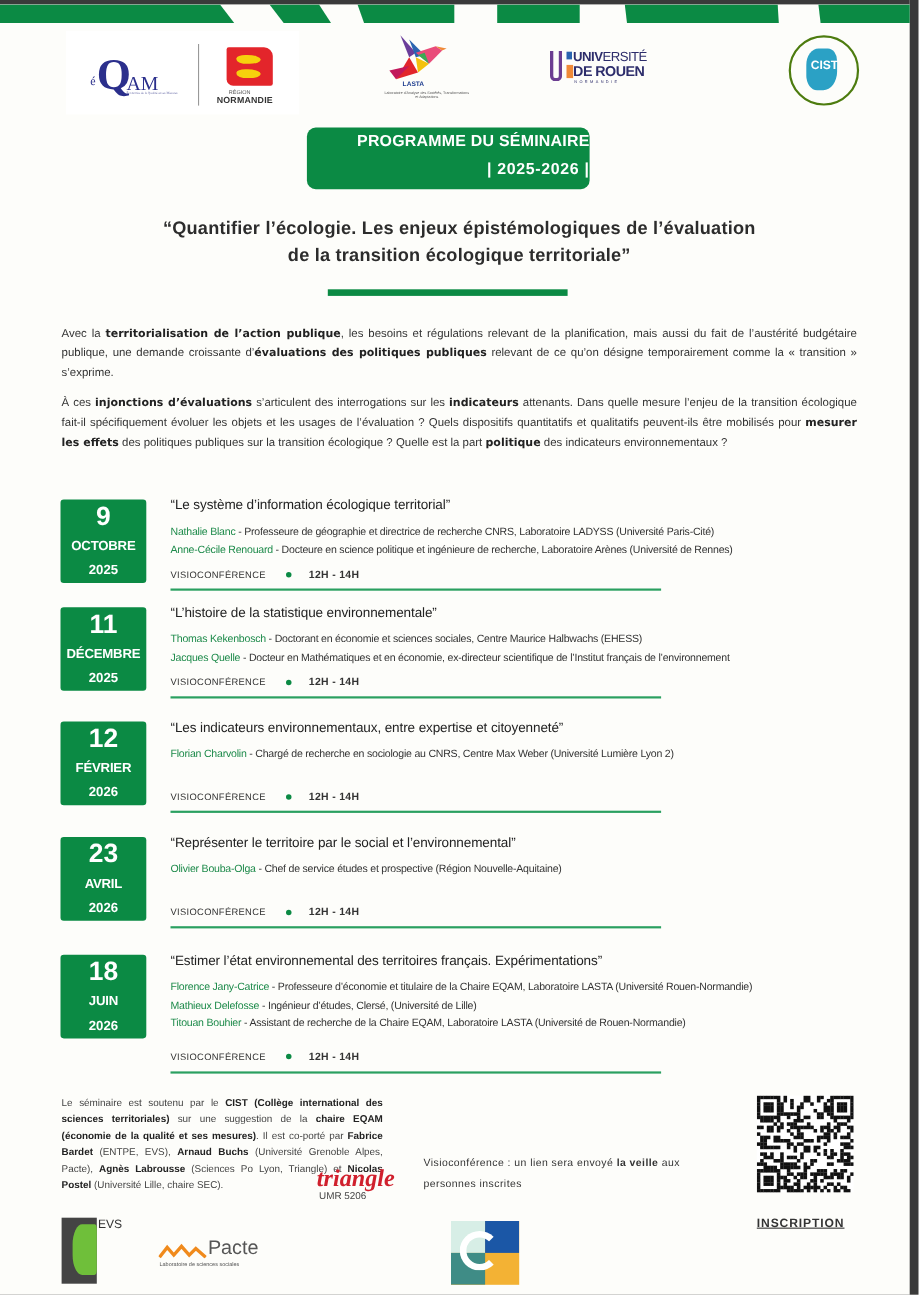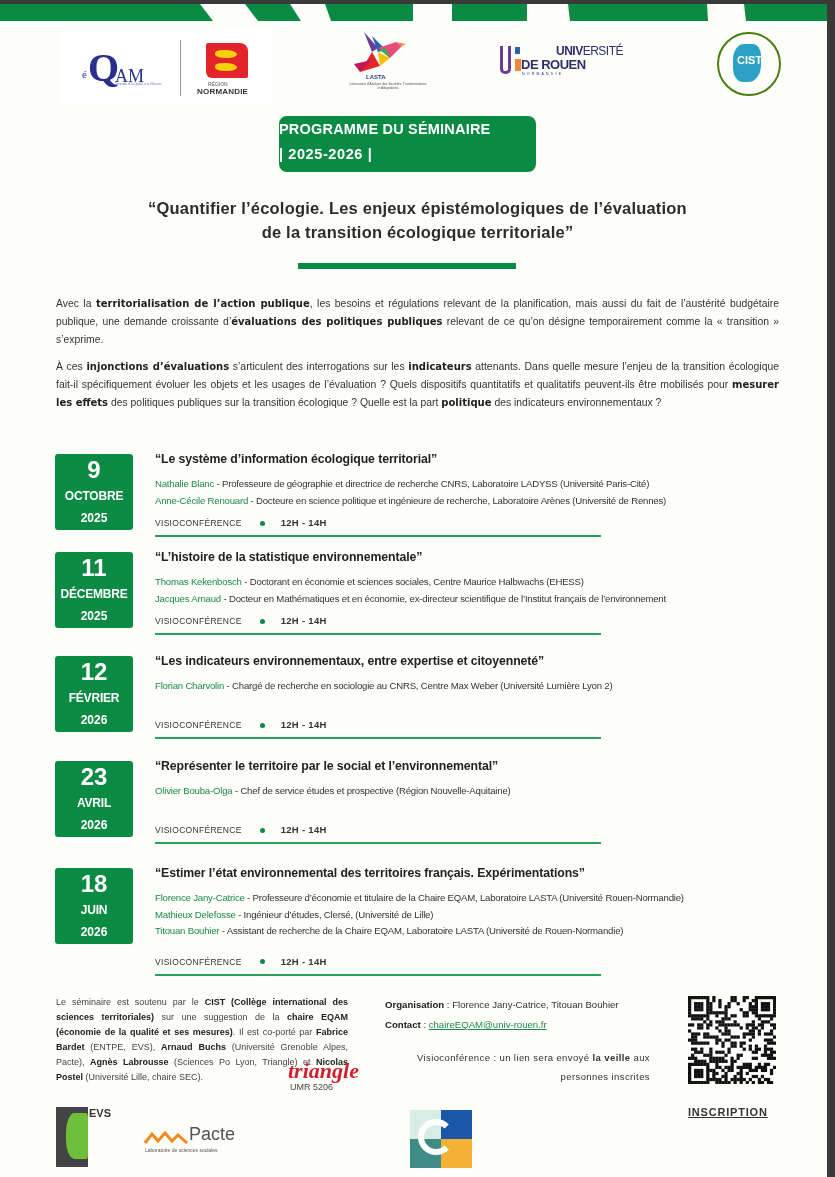--- a/index.html
+++ b/index.html
@@ -25,71 +25,71 @@
 
   .logo-lasta { left:344px; top:30px; width:80px; height:62px; }
   .bird { position:absolute; left:6px; top:0; width:60px; height:44px; }
   .lasta-name { position:absolute; left:22px; top:44px; font-size:6px; font-weight:bold; color:#1e3d8f; }
   .lasta-sub { position:absolute; left:4px; top:52px; font-size:3.3px; color:#555; line-height:4px; width:80px; text-align:center; }
 
   .logo-rouen { left:498px; top:44px; width:100px; height:36px; }
   .rouen-u { position:absolute; left:2px; top:2px; width:11px; height:28px; border:3px solid #6b3d91; border-top:none; border-radius:0 0 5px 5px; box-sizing:border-box; }
   .rouen-sq1 { position:absolute; left:17px; top:3px; width:5px; height:7px; background:#2a64b0; }
   .rouen-sq2 { position:absolute; left:17px; top:15px; width:6px; height:12px; background:#f08a38; }
-  .rouen-l1 { position:absolute; left:23px; top:0; font-size:12px; font-weight:bold; color:#2d2d6b; letter-spacing:-0.5px;margin-left:35px; }
+  .rouen-l1 { position:absolute; left:23px; top:0; font-size:12px; font-weight:bold; color:#2d2d6b; letter-spacing:-0.5px; }
   .rouen-l1 .light { font-weight:normal; }
   .rouen-l2 { position:absolute; left:23px; top:13px; font-size:13px; font-weight:bold; color:#2d2d6b; letter-spacing:-0.5px; }
   .rouen-l3 { position:absolute; left:24px; top:28px; font-size:3.5px; color:#2d2d6b; letter-spacing:2.2px; }
 
   .logo-cist { left:717px; top:32px; width:64px; height:64px; border-radius:50%; border:2px solid #4d7c0f; box-sizing:border-box; }
   .cist-blob { position:absolute; left:14px; top:10px; width:28px; height:38px; background:#2ba1c5; border-radius:40% 30% 45% 35%; }
   .cist-text { position:absolute; left:18px; top:20px; font-size:11px; color:#fff; font-weight:bold; }
 
   
-  .prog-box { position:absolute; left:279px; top:116px; width:257px; height:56px; background:#0b8a44; border-radius:8px; color:#fff; text-align:left; }
+  .prog-box { position:absolute; left:279px; top:116px; width:257px; height:56px; background:#0b8a44; border-radius:8px; color:#fff; text-align:right; }
   .prog-l1 { position:absolute; left:0; top:5px; width:100%; font-size:14.5px; font-weight:bold; letter-spacing:0.2px; }
   .prog-l2 { position:absolute; left:0; top:30px; width:100%; font-size:14.5px; font-weight:bold; letter-spacing:0.6px; }
 
   .main-title { position:absolute; left:80px; top:196px; width:675px; text-align:center; font-size:16.5px; font-weight:bold; color:#2c2c2c; line-height:24px; letter-spacing:0.2px; }
   .title-bar { position:absolute; left:298px; top:263px; width:218px; height:6px; background:#0b8a44; }
 
   .intro { position:absolute; left:56px; width:723px; font-size:10.4px; color:#333; line-height:18px; text-align:justify; font-family:"Liberation Sans Narrow","Liberation Sans", sans-serif; }
   .intro b { font-family:"DejaVu Sans", sans-serif; font-size:10px; color:#222; }
   .intro1 { top:295px; }
   .intro2 { top:358px; }
 
   
   .session { position:absolute; left:55px; width:700px; }
   .date-box { position:absolute; left:0; top:0; width:78px; height:76px; background:#0b8a44; border-radius:3px; color:#fff; text-align:center; }
   .date-day { position:absolute; left:0; top:2px; width:100%; font-size:24px; font-weight:bold; }
   .date-month { position:absolute; left:0; top:35px; width:100%; font-size:12px; font-weight:bold; letter-spacing:-0.2px; }
   .date-year { position:absolute; left:0; top:57px; width:100%; font-size:12px; font-weight:bold; }
-  .s-title { position:absolute; left:100px; top:-2px; font-size:12.3px; font-weight:bold; color:#222; white-space:nowrap; letter-spacing:-0.1px; }
+  .s-title { position:absolute; left:100px; top:-2px; font-size:12.3px; font-weight:normal; color:#222; white-space:nowrap; letter-spacing:-0.1px; }
   .speakers { position:absolute; left:100px; top:22px; font-size:9.6px; color:#333; line-height:16.5px; white-space:nowrap; letter-spacing:-0.2px; }
   .spk-name { color:#1d8a4a; }
   .meta { position:absolute; left:100px; font-size:8.5px; color:#333; white-space:nowrap; }
   .meta .visio { letter-spacing:0.3px; }
   .meta .dot { display:inline-block; width:5px; height:5px; border-radius:50%; background:#0b8a44; margin:0 16px 1px 18px; vertical-align:middle; }
   .meta .time { font-weight:bold; font-size:9.5px; letter-spacing:0.3px; }
   .s-rule { position:absolute; left:100px; width:446px; height:2px; background:#2aa060; }
 
   
   .support { position:absolute; left:56px; top:995px; width:292px; font-size:9px; color:#444; line-height:15px; text-align:justify; }
   .support b { color:#222; }
   .org { position:absolute; left:385px; top:995px; font-size:9.6px; color:#333; line-height:20px; }
   .org b { color:#222; }
   .org a { color:#1d8a4a; text-decoration:underline; }
-  .visio-note { position:absolute; left:385px; top:1048px; width:265px; font-size:9.5px; color:#333; line-height:19px; letter-spacing:0.4px;text-align:right; }
+  .visio-note { position:absolute; left:385px; top:1048px; width:265px; font-size:9.5px; color:#333; line-height:19px; letter-spacing:0.4px; }
   .qr { position:absolute; left:688px; top:996px; width:88px; height:88px; background:#fff; }
   .inscription { position:absolute; left:688px; top:1106px; font-size:11px; font-weight:bold; color:#333; text-decoration:underline; letter-spacing:0.8px; }
 
   .logo-evs { left:56px; top:1107px; width:58px; height:60px; }
   .evs-block { position:absolute; left:0; top:0; width:32px; height:60px; background:#444; }
   .evs-tree { position:absolute; left:10px; top:6px; width:22px; height:46px; background:#6fbf3a; border-radius:40% 10% 10% 40%; }
-  .evs-text { position:absolute; left:33px; top:0; font-size:11px; font-weight:bold; color:#333; }
+  .evs-text { position:absolute; left:33px; top:0; font-size:11px; font-weight:normal; color:#333; }
   .logo-pacte { left:144px; top:1126px; width:110px; height:34px; }
   .pacte-mark { position:absolute; left:0; top:4px; }
   .pacte-name { position:absolute; left:45px; top:-2px; font-size:18px; color:#555; }
   .pacte-sub { position:absolute; left:1px; top:21px; font-size:5px; color:#555; white-space:nowrap; }
   .logo-triangle { left:288px; top:1058px; width:95px; height:40px; }
   .tri-name { position:absolute; left:0; top:0; font-size:22px; font-weight:bold; font-style:italic; color:#d0202d; font-family:"Liberation Serif", serif; }
   .tri-sub { position:absolute; left:2px; top:24px; font-size:9px; color:#444; }
   .logo-sec { left:410px; top:1110px; width:62px; height:58px; background:#f3b234; overflow:hidden; }
   .sec-q1 { position:absolute; left:0; top:0; width:31px; height:29px; background:#d7eee6; }
   .sec-q2 { position:absolute; left:31px; top:0; width:31px; height:29px; background:#1b57a6; }
@@ -192,21 +192,21 @@
       </div>
       <div class="session" style="top: 552px;">
     <div class="date-box">
       <div class="date-day">11</div>
       <div class="date-month">DÉCEMBRE</div>
       <div class="date-year">2025</div>
     </div>
     <div class="s-title">“L’histoire de la statistique environnementale”</div>
     <div class="speakers">
           <div><span class="spk-name">Thomas Kekenbosch</span><span> - Doctorant en économie et sciences sociales, Centre Maurice Halbwachs (EHESS)</span></div>
-          <div><span class="spk-name">Jacques Arnaud</span><span> - Docteur en Mathématiques et en économie, ex-directeur scientifique de l’Institut français de l’environnement</span></div>
+          <div><span class="spk-name">Jacques Quelle</span><span> - Docteur en Mathématiques et en économie, ex-directeur scientifique de l’Institut français de l’environnement</span></div>
         </div>
     <div class="meta" style="top:63px">
       <span class="visio">VISIOCONFÉRENCE</span><span class="dot"></span><span class="time">12H - 14H</span>
     </div>
     <div class="s-rule" style="top:81px"></div>
       </div>
       <div class="session" style="top: 656px;">
     <div class="date-box">
       <div class="date-day">12</div>
       <div class="date-month">FÉVRIER</div>
@@ -250,24 +250,20 @@
         </div>
     <div class="meta" style="top:87.5px">
       <span class="visio">VISIOCONFÉRENCE</span><span class="dot"></span><span class="time">12H - 14H</span>
     </div>
     <div class="s-rule" style="top:105.5px"></div>
       </div>
     </div>
 
   <div class="support" id="support"><span>Le séminaire est soutenu par le </span><b>CIST (Collège international des sciences territoriales)</b><span> sur une suggestion de la </span><b>chaire EQAM (économie de la qualité et ses mesures)</b><span>. Il est co-porté par </span><b>Fabrice Bardet</b><span> (ENTPE, EVS), </span><b>Arnaud Buchs</b><span> (Université Grenoble Alpes, Pacte), </span><b>Agnès Labrousse</b><span> (Sciences Po Lyon, Triangle) et </span><b>Nicolas Postel</b><span> (Université Lille, chaire SEC).</span></div>
 
-  <div class="org">
-    <div><b>Organisation</b><span> : Florence Jany-Catrice, Titouan Bouhier</span></div>
-    <div><b>Contact</b><span> : </span><a>chaireEQAM@univ-rouen.fr</a></div>
-  </div>
   <div class="visio-note"><span>Visioconférence : un lien sera envoyé </span><b>la veille</b><span> aux personnes inscrites</span></div>
 
   <div class="qr">
     <svg id="qr-svg" width="88" height="88" viewBox="0 0 88 88">
         <rect x="0" y="0" width="3.2344827586206897" height="3.2344827586206897" fill="#111"></rect>
         <rect x="3.0344827586206895" y="0" width="3.2344827586206897" height="3.2344827586206897" fill="#111"></rect>
         <rect x="6.068965517241379" y="0" width="3.2344827586206897" height="3.2344827586206897" fill="#111"></rect>
         <rect x="9.103448275862068" y="0" width="3.2344827586206897" height="3.2344827586206897" fill="#111"></rect>
         <rect x="12.137931034482758" y="0" width="3.2344827586206897" height="3.2344827586206897" fill="#111"></rect>
         <rect x="15.172413793103448" y="0" width="3.2344827586206897" height="3.2344827586206897" fill="#111"></rect>

